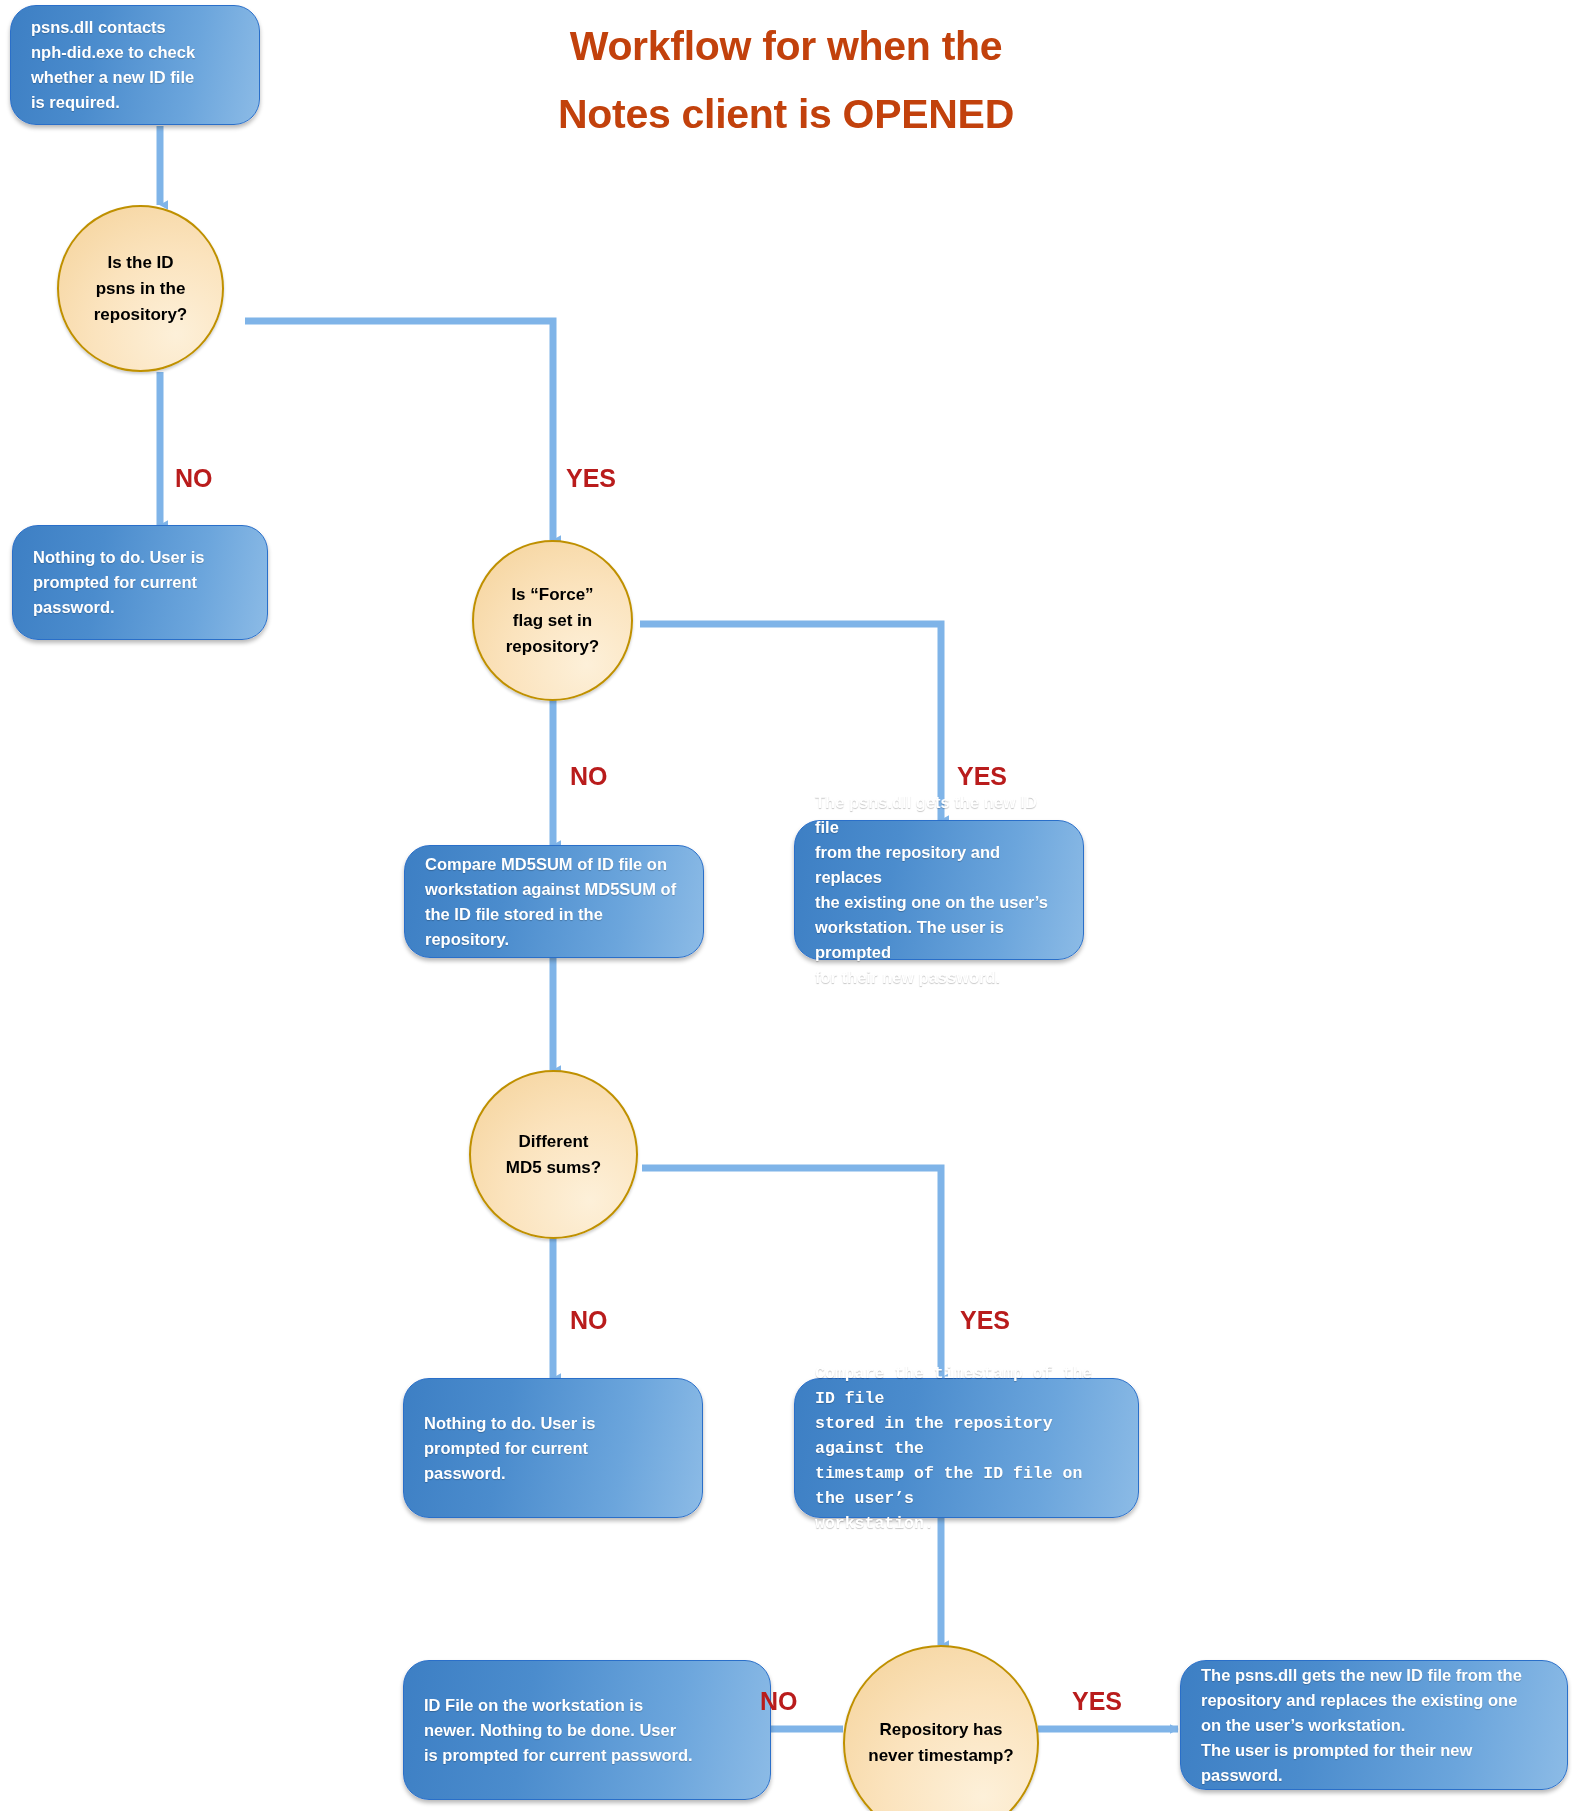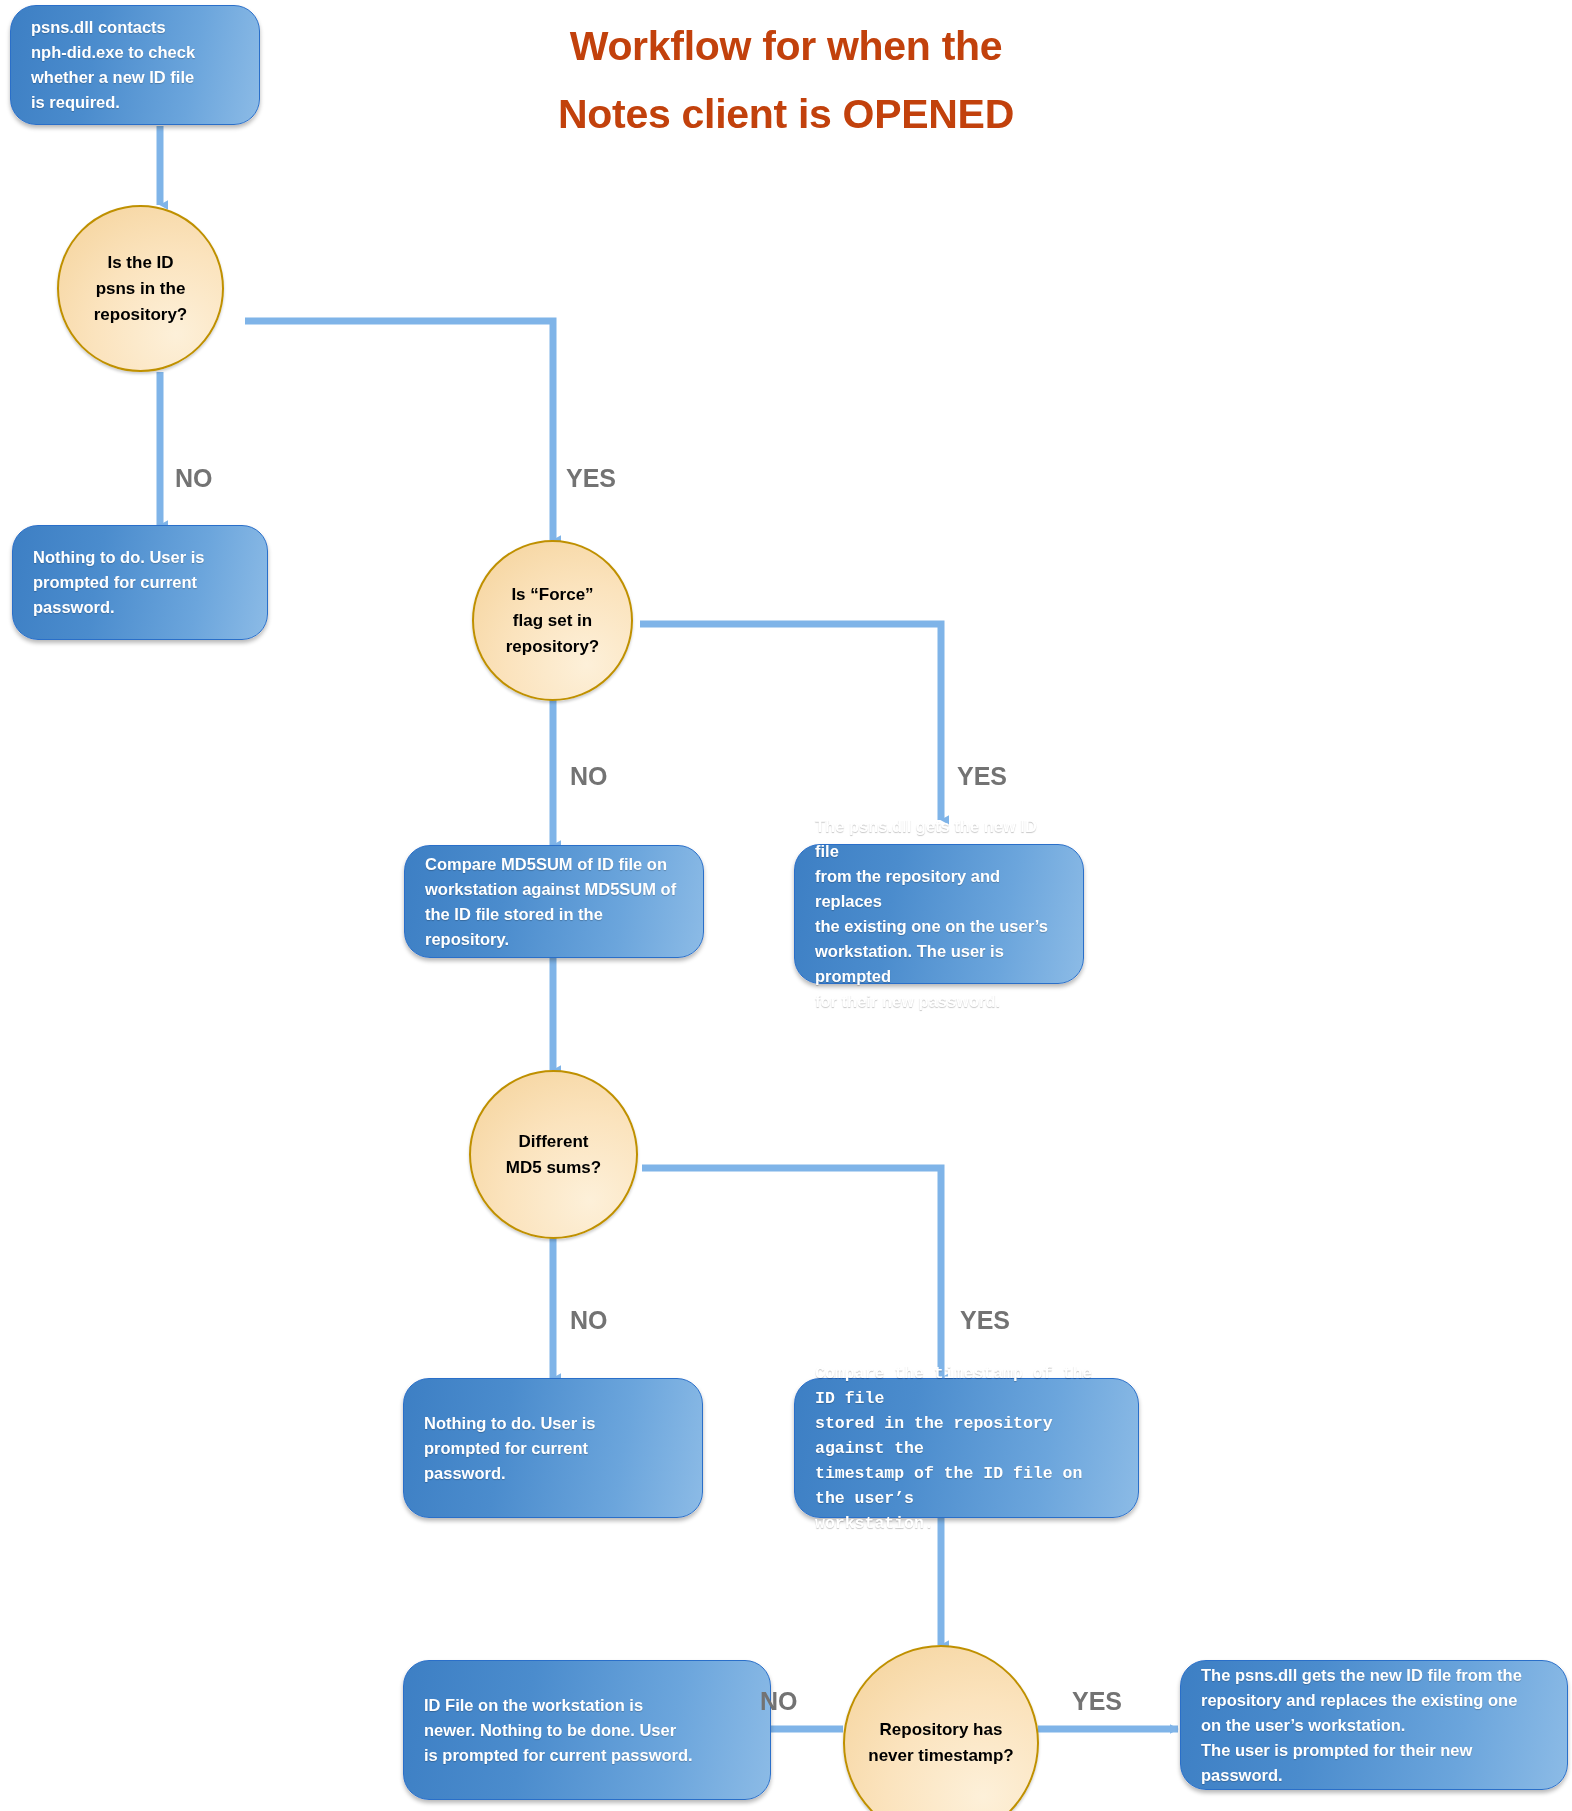--- a/index.html
+++ b/index.html
@@ -80,21 +80,21 @@
     white-space: pre-line;
     font-size: 17px;
     line-height: 26px;
   }
 
   
   .elabel {
     position: absolute;
     font-weight: bold;
     font-size: 25px;
-    color: #737373;
+    color: #b91c1c;
     line-height: 26px;
     white-space: nowrap;
   }
 </style>
 </head>
 <body>
 
 <div id="canvas">
 
   <svg id="edges" viewBox="0 0 1572 1811" width="1572" height="1811" xmlns="http://www.w3.org/2000/svg">
@@ -163,21 +163,21 @@
 flag set in
 repository?</span>
   </div>
 
   <div class="pbox" style="left:404px; top:845px; width:300px; height:113px;">
     <span class="txt">Compare MD5SUM of ID file on
 workstation against MD5SUM of
 the ID file stored in the repository.</span>
   </div>
 
-  <div class="pbox" style="left:794px; top:844px; width:290px; height:140px;">
+  <div class="pbox" style="left:794px; top:820px; width:290px; height:140px;">
     <span class="txt">The psns.dll gets the new ID file
 from the repository and replaces
 the existing one on the user’s
 workstation. The user is prompted
 for their new password.</span>
   </div>
 
   <div class="dcircle" style="left:469px; top:1070px; width:169px; height:169px;">
     <span class="txt">Different
 MD5 sums?</span>

